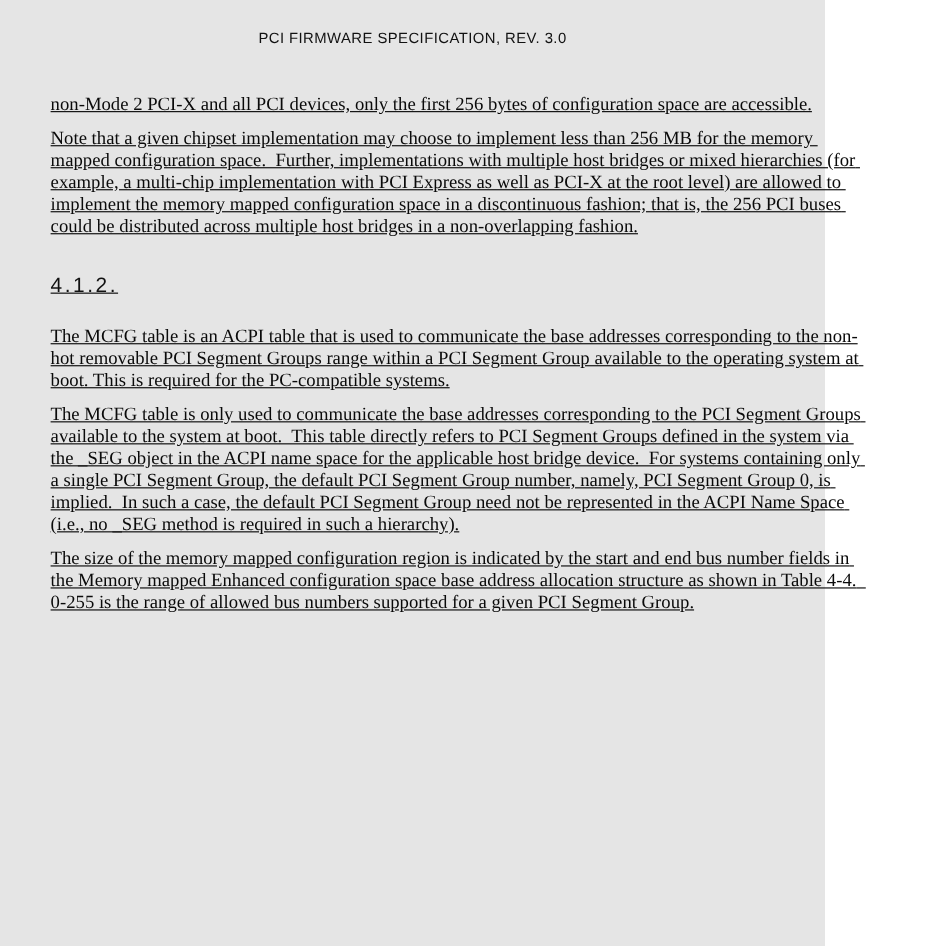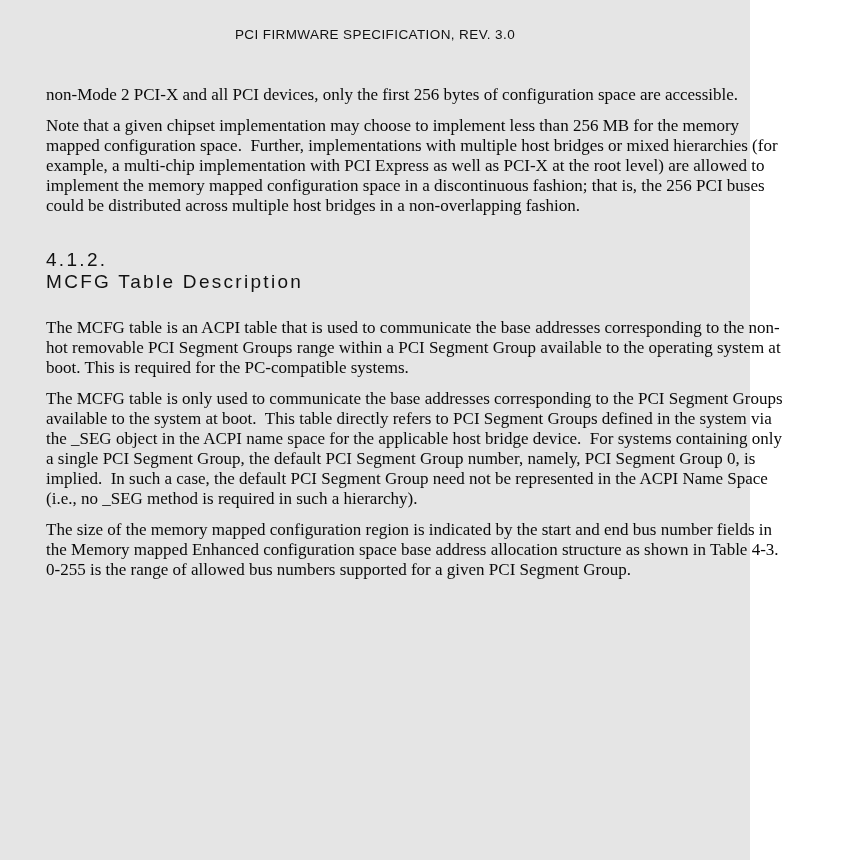--- a/index.html
+++ b/index.html
@@ -24,20 +24,21 @@
     padding-top: 27px;
     text-align: center;
     font-family: "Liberation Sans", "DejaVu Sans", sans-serif;
     font-size: 13.5px;
     letter-spacing: 0.4px;
     color: #111111;
   }
   .content {
     margin: 43px 48px 13px 46px;
     width: 747px;
+    text-decoration: underline;
   }
   .content p {
     margin: 0 0 11px 0;
     font-size: 17px;
     line-height: 20px;
     white-space: pre-wrap;
     color: #0a0a0a;
   }
   .section-heading {
     display: flex;
@@ -64,25 +65,24 @@
 
   <div class="content">
 
     <p>non-Mode 2 PCI-X and all PCI devices, only the first 256 bytes of configuration space are accessible.</p>
 
     <p>Note that a given chipset implementation may choose to implement less than 256 MB for the memory mapped configuration space.  Further, implementations with multiple host bridges or mixed hierarchies (for example, a multi-chip implementation with PCI Express as well as PCI-X at the root level) are allowed to implement the memory mapped configuration space in a discontinuous fashion; that is, the 256 PCI buses could be distributed across multiple host bridges in a non-overlapping fashion.</p>
 
 
     <div class="section-heading">
       <span class="section-number">4.1.2.</span>
-      <span class="section-title">MCFG Table Description</span>
     </div>
 
     <p>The MCFG table is an ACPI table that is used to communicate the base addresses corresponding to the non-hot removable PCI Segment Groups range within a PCI Segment Group available to the operating system at boot. This is required for the PC-compatible systems.</p>
 
     <p>The MCFG table is only used to communicate the base addresses corresponding to the PCI Segment Groups available to the system at boot.  This table directly refers to PCI Segment Groups defined in the system via the _SEG object in the ACPI name space for the applicable host bridge device.  For systems containing only a single PCI Segment Group, the default PCI Segment Group number, namely, PCI Segment Group 0, is implied.  In such a case, the default PCI Segment Group need not be represented in the ACPI Name Space (i.e., no _SEG method is required in such a hierarchy).</p>
 
-    <p>The size of the memory mapped configuration region is indicated by the start and end bus number fields in the Memory mapped Enhanced configuration space base address allocation structure as shown in Table 4-3.  0-255 is the range of allowed bus numbers supported for a given PCI Segment Group.</p>
+    <p>The size of the memory mapped configuration region is indicated by the start and end bus number fields in the Memory mapped Enhanced configuration space base address allocation structure as shown in Table 4-4.  0-255 is the range of allowed bus numbers supported for a given PCI Segment Group.</p>
 
 
   </div>
 
 </div>
 
 </body></html>

